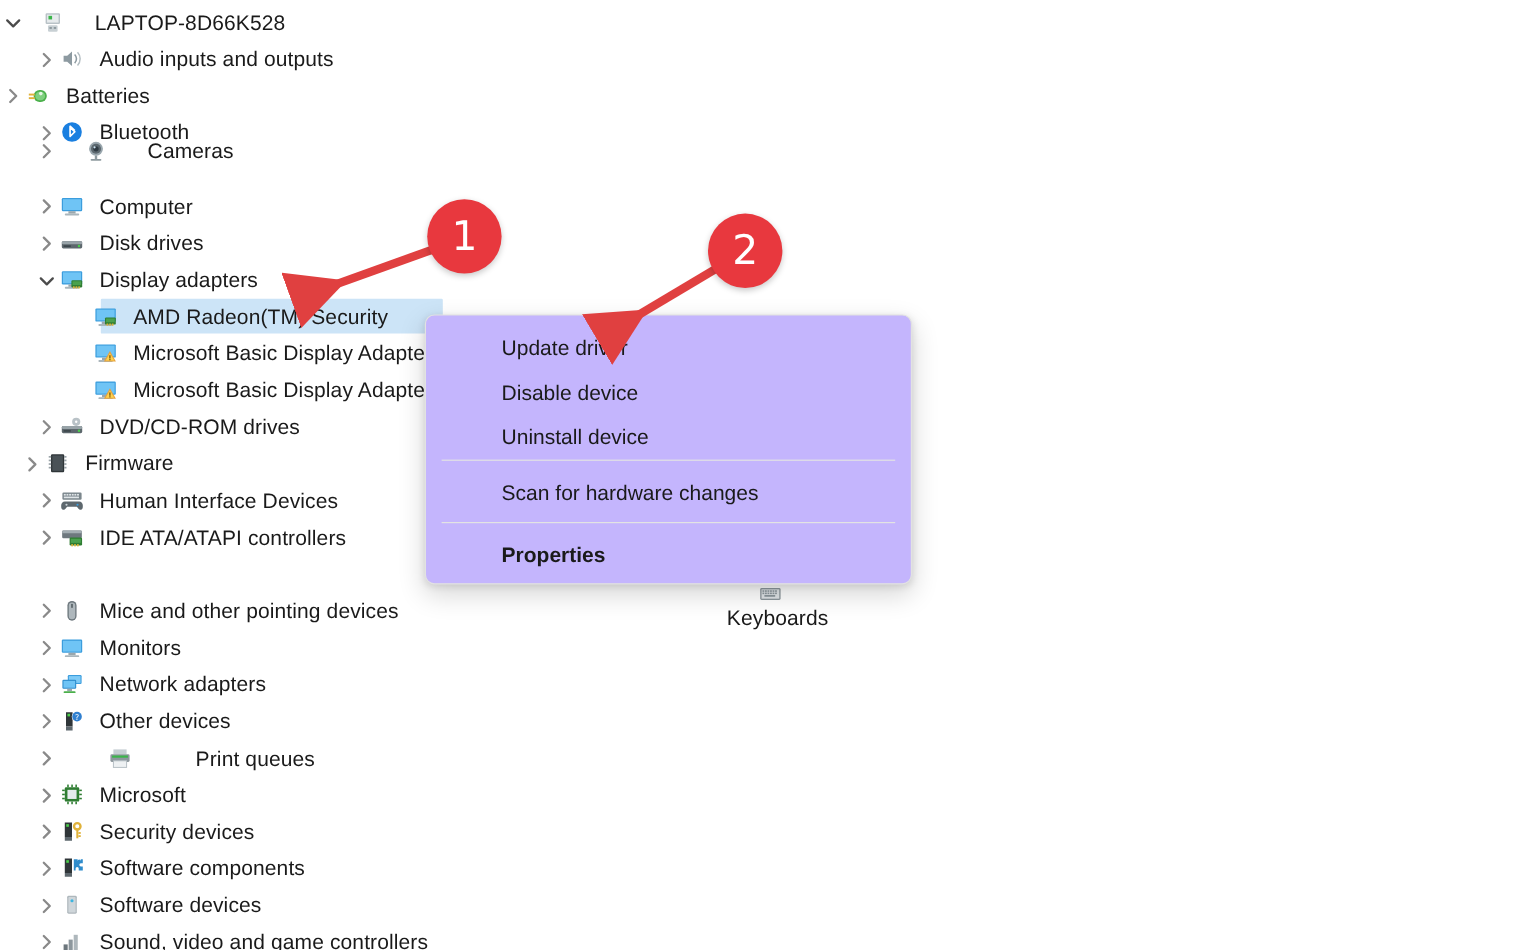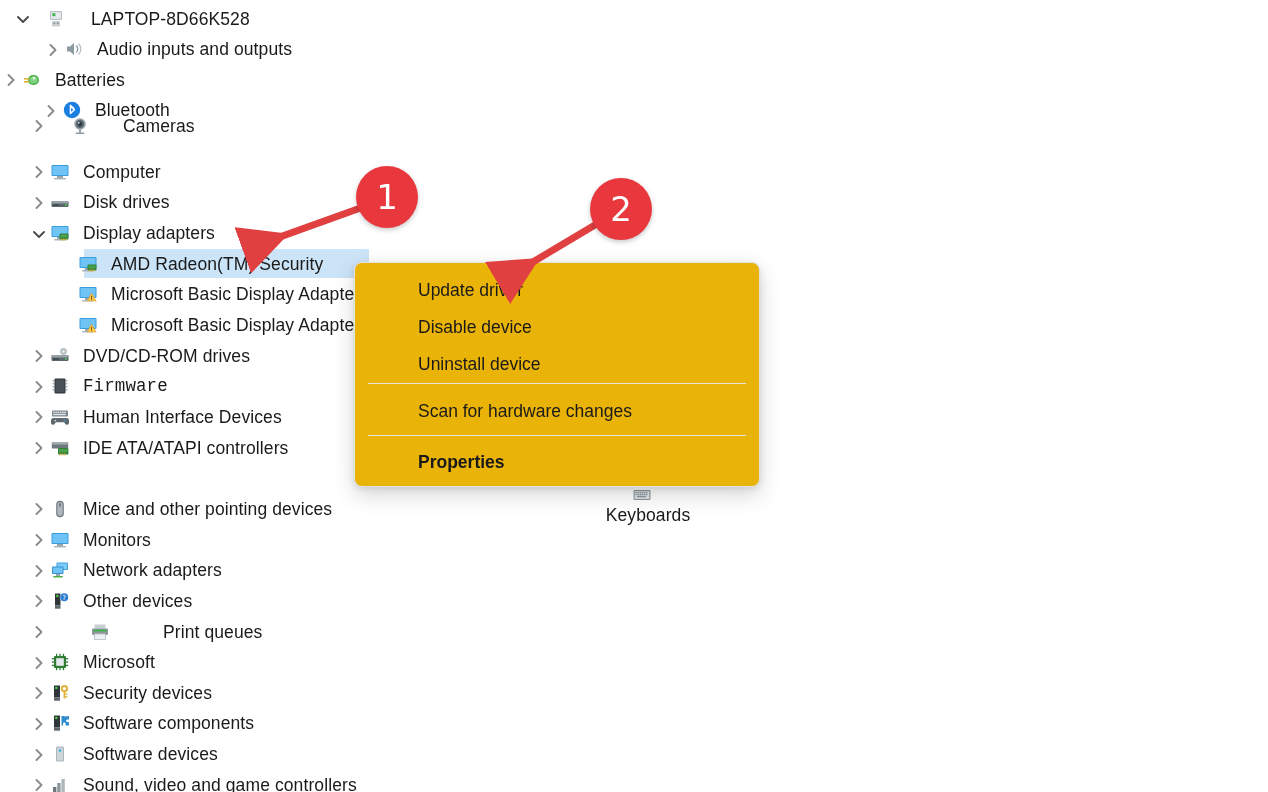--- a/index.html
+++ b/index.html
@@ -49,21 +49,21 @@
     border-radius:1px;
     z-index:-1;
   }
   .sel{position:absolute;}
 
   
   #ctxmenu{
     position:absolute;
     left:354px;top:262px;
     width:404px;height:223px;
-    background:#eab308;
+    background:#c4b5fd;
     border:1px solid #e2e2e2;
     border-radius:8px;
     box-shadow:0 8px 22px rgba(0,0,0,.16), 0 2px 6px rgba(0,0,0,.10);
     z-index:20;
   }
   .mi{
     position:absolute;
     left:1px;right:1px;
     height:37px;
     display:flex;align-items:center;
@@ -91,39 +91,39 @@
     font-family:"DejaVu Sans",sans-serif;
     box-shadow:0 2px 5px rgba(0,0,0,.22);
     z-index:40;
   }
   #arrows{position:absolute;left:0;top:0;width:1268px;height:792px;z-index:35;pointer-events:none;}
 </style>
 </head>
 <body>
 
 <div id="tree">
-    <div class="row" style="top: 3px; padding-left: 12px; gap: 12px;">
+    <div class="row" style="top: 3px; padding-left: 0px; gap: 12px;">
       <div class="chev">
         <svg width="16" height="14" viewBox="0 0 16 14">
           <path d="M3 5 L8 10 L13 5" stroke="#4c4c4c" stroke-width="1.9" fill="none" stroke-linecap="round" stroke-linejoin="round"></path>
         </svg>
       </div>
       <div class="ico">
         <svg width="20" height="20" viewBox="0 0 20 20">
           <rect x="4" y="2" width="12" height="9" rx="1" fill="#b9c2c7"></rect>
           <rect x="5.2" y="3.2" width="9.6" height="6.6" fill="#e7ebed"></rect>
           <rect x="6.4" y="4.2" width="3" height="3" fill="#3bb54a"></rect>
           <rect x="6" y="12" width="8" height="5.5" rx="1" fill="#c8d0d4"></rect>
           <rect x="7.2" y="13.5" width="2" height="1.6" fill="#8e9a9f"></rect>
           <rect x="10.8" y="13.5" width="2" height="1.6" fill="#8e9a9f"></rect>
         </svg>
       </div>
       <div class="lbl">LAPTOP-8D66K528</div>
     </div>
-    <div class="row" style="top: 33.65px; padding-left: 28px; margin-left: 14px;">
+    <div class="row" style="top: 33.65px; padding-left: 28px;">
       <div class="chev">
         <svg width="16" height="14" viewBox="0 0 16 14">
           <path d="M5.5 2 L10.5 7 L5.5 12" stroke="#8a8a8a" stroke-width="1.9" fill="none" stroke-linecap="round" stroke-linejoin="round"></path>
         </svg>
       </div>
       <div class="ico">
         <svg width="20" height="20" viewBox="0 0 20 20">
           <path d="M3 7.5h3l4-3.5v12l-4-3.5H3z" fill="#8d9aa1"></path>
           <path d="M12.2 6.4a5 5 0 010 7.2" stroke="#8d9aa1" stroke-width="1.3" fill="none"></path>
           <path d="M14.6 4.5a8 8 0 010 11" stroke="#b3bdc2" stroke-width="1.2" fill="none"></path>
@@ -141,21 +141,21 @@
         <svg width="20" height="20" viewBox="0 0 20 20">
           <rect x="6" y="5" width="11" height="10" rx="5" fill="#4bb04b"></rect>
           <rect x="7.4" y="6.4" width="8.2" height="7.2" rx="3.6" fill="#7fd07f"></rect>
           <rect x="2" y="8" width="5" height="1.6" fill="#e0b23a"></rect>
           <rect x="2" y="11" width="5" height="1.6" fill="#e0b23a"></rect>
           <circle cx="12" cy="8" r="1.5" fill="#ffffff" opacity=".8"></circle>
         </svg>
       </div>
       <div class="lbl">Batteries</div>
     </div>
-    <div class="row" style="top: 94.95px; padding-left: 40px;">
+    <div class="row" style="top: 94.95px; padding-left: 28px;">
       <div class="chev">
         <svg width="16" height="14" viewBox="0 0 16 14">
           <path d="M5.5 2 L10.5 7 L5.5 12" stroke="#8a8a8a" stroke-width="1.9" fill="none" stroke-linecap="round" stroke-linejoin="round"></path>
         </svg>
       </div>
       <div class="ico">
         <svg width="20" height="20" viewBox="0 0 20 20">
           <circle cx="10" cy="10" r="8.2" fill="#1a7fe0"></circle>
           <path d="M8.4 6.2l4 3.6-4 3.8V5.2l4 3.6" stroke="#ffffff" stroke-width="1.4" fill="none" stroke-linejoin="round"></path>
         </svg>
@@ -294,21 +294,21 @@
           <circle cx="13.5" cy="5.5" r="3.4" fill="#b9c2c7"></circle>
           <circle cx="13.5" cy="5.5" r="1" fill="#ffffff"></circle>
           <rect x="1.5" y="9" width="17" height="6" rx="1.2" fill="#5d676d"></rect>
           <rect x="1.5" y="9" width="17" height="2.6" rx="1.2" fill="#98a3a8"></rect>
           <rect x="3" y="12.4" width="6" height="1.4" fill="#3c464b"></rect>
           <circle cx="15.8" cy="13" r="1" fill="#4bd04b"></circle>
         </svg>
       </div>
       <div class="lbl">DVD/CD-ROM drives</div>
     </div>
-    <div class="row" style="top: 370.8px; padding-left: 28px; font-family: Liberation Mono, monospace;">
+    <div class="row" style="top: 370.8px; padding-left: 16px;">
       <div class="chev">
         <svg width="16" height="14" viewBox="0 0 16 14">
           <path d="M5.5 2 L10.5 7 L5.5 12" stroke="#8a8a8a" stroke-width="1.9" fill="none" stroke-linecap="round" stroke-linejoin="round"></path>
         </svg>
       </div>
       <div class="ico">
         <svg width="20" height="20" viewBox="0 0 20 20">
           <rect x="4.5" y="2.5" width="11" height="15" rx="1" fill="#2f3538"></rect>
           <rect x="5.6" y="3.6" width="8.8" height="12.8" fill="#4a5257"></rect>
           <g fill="#9aa3a8">

